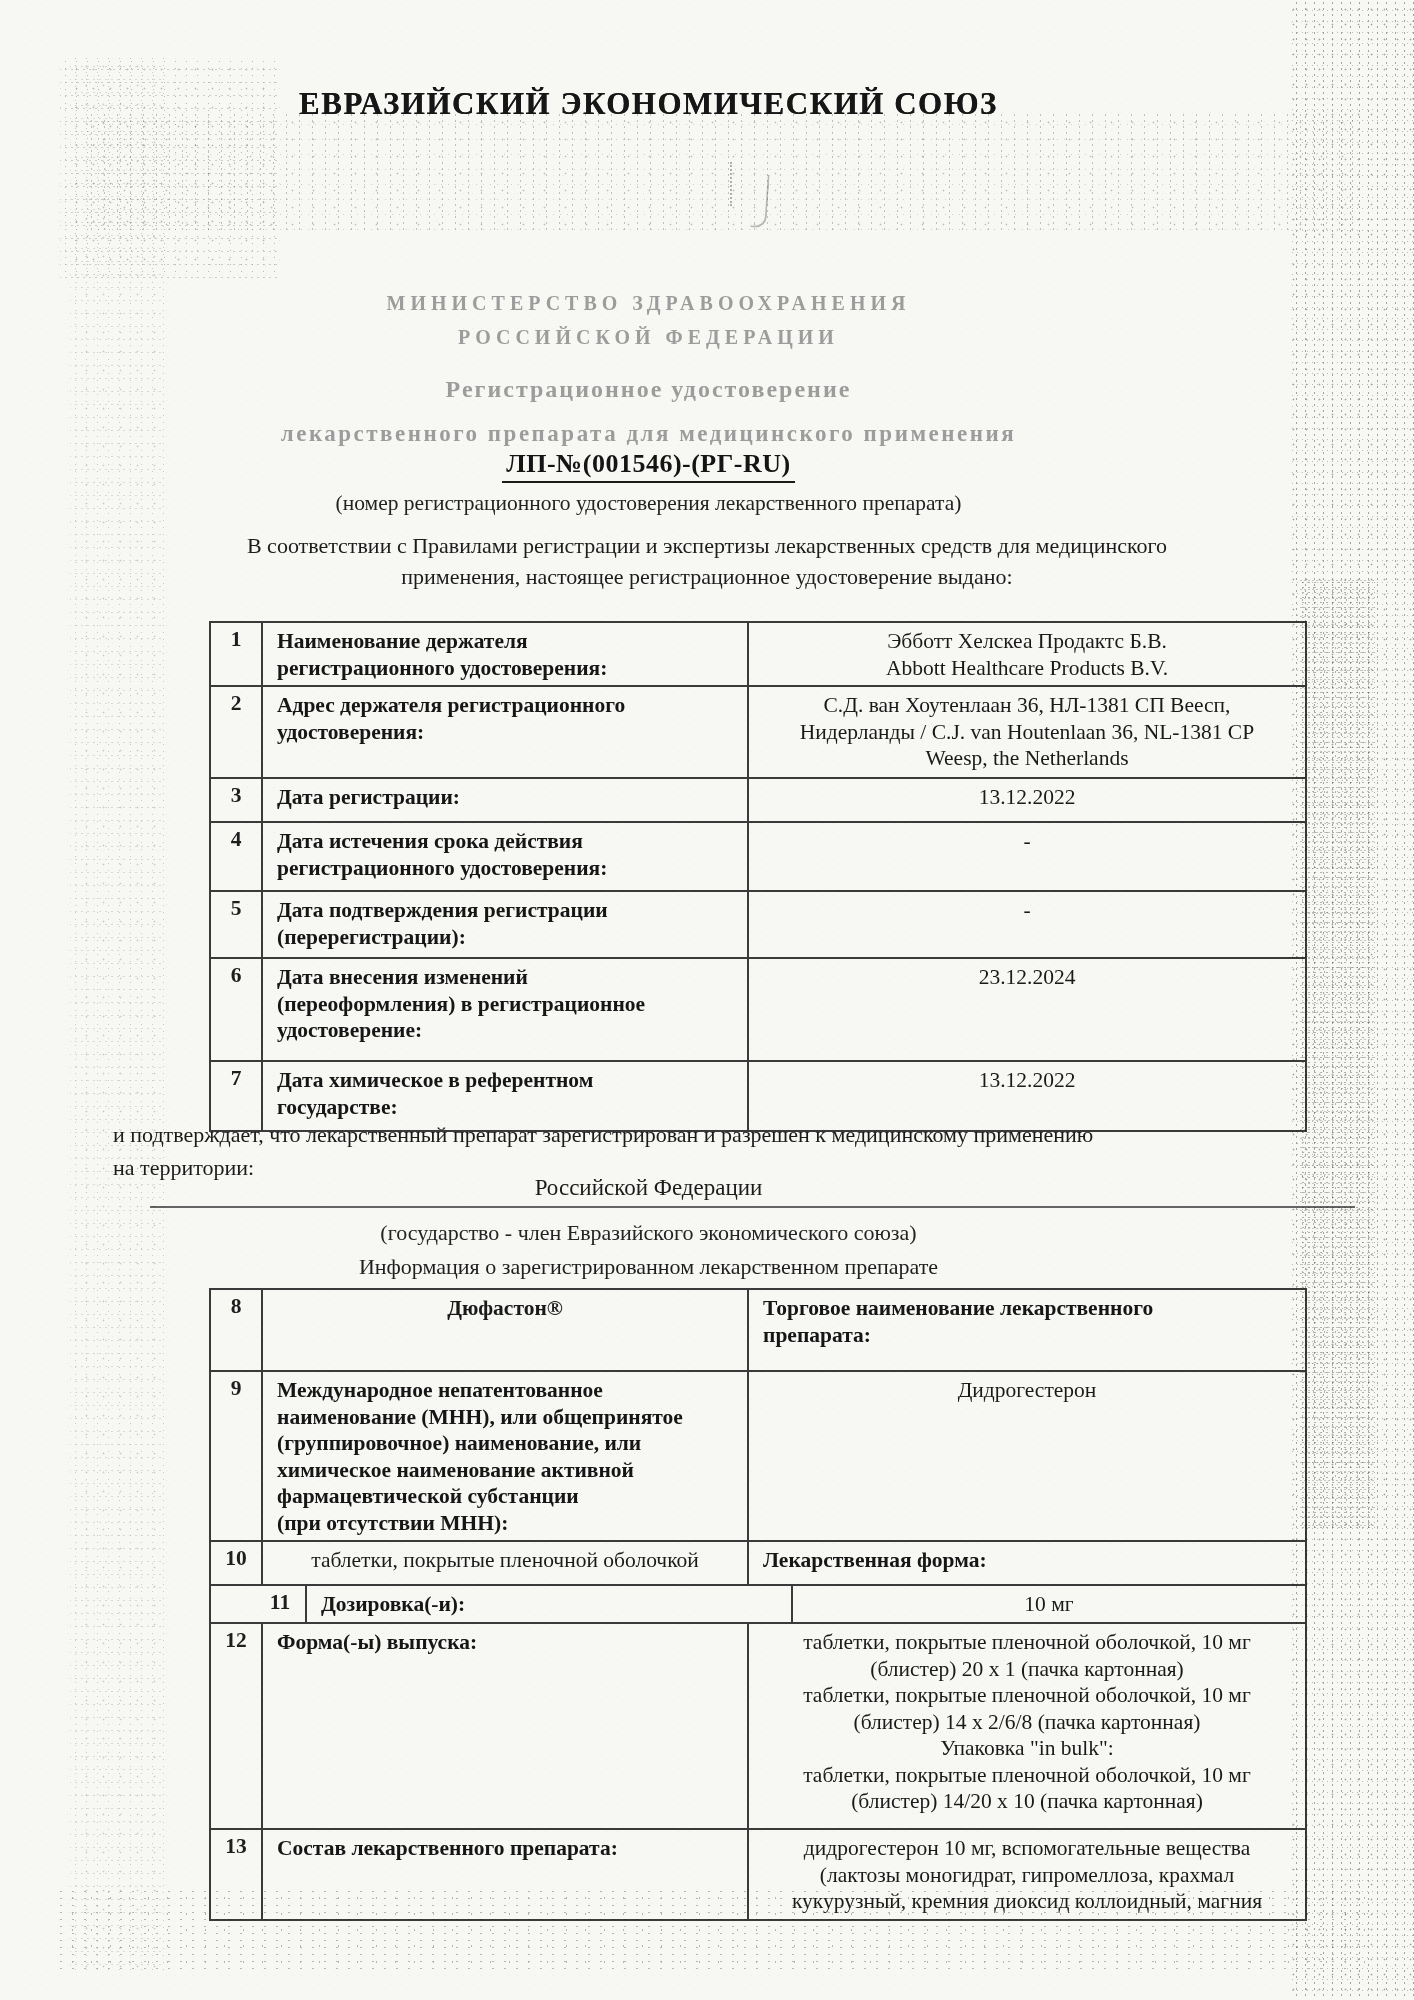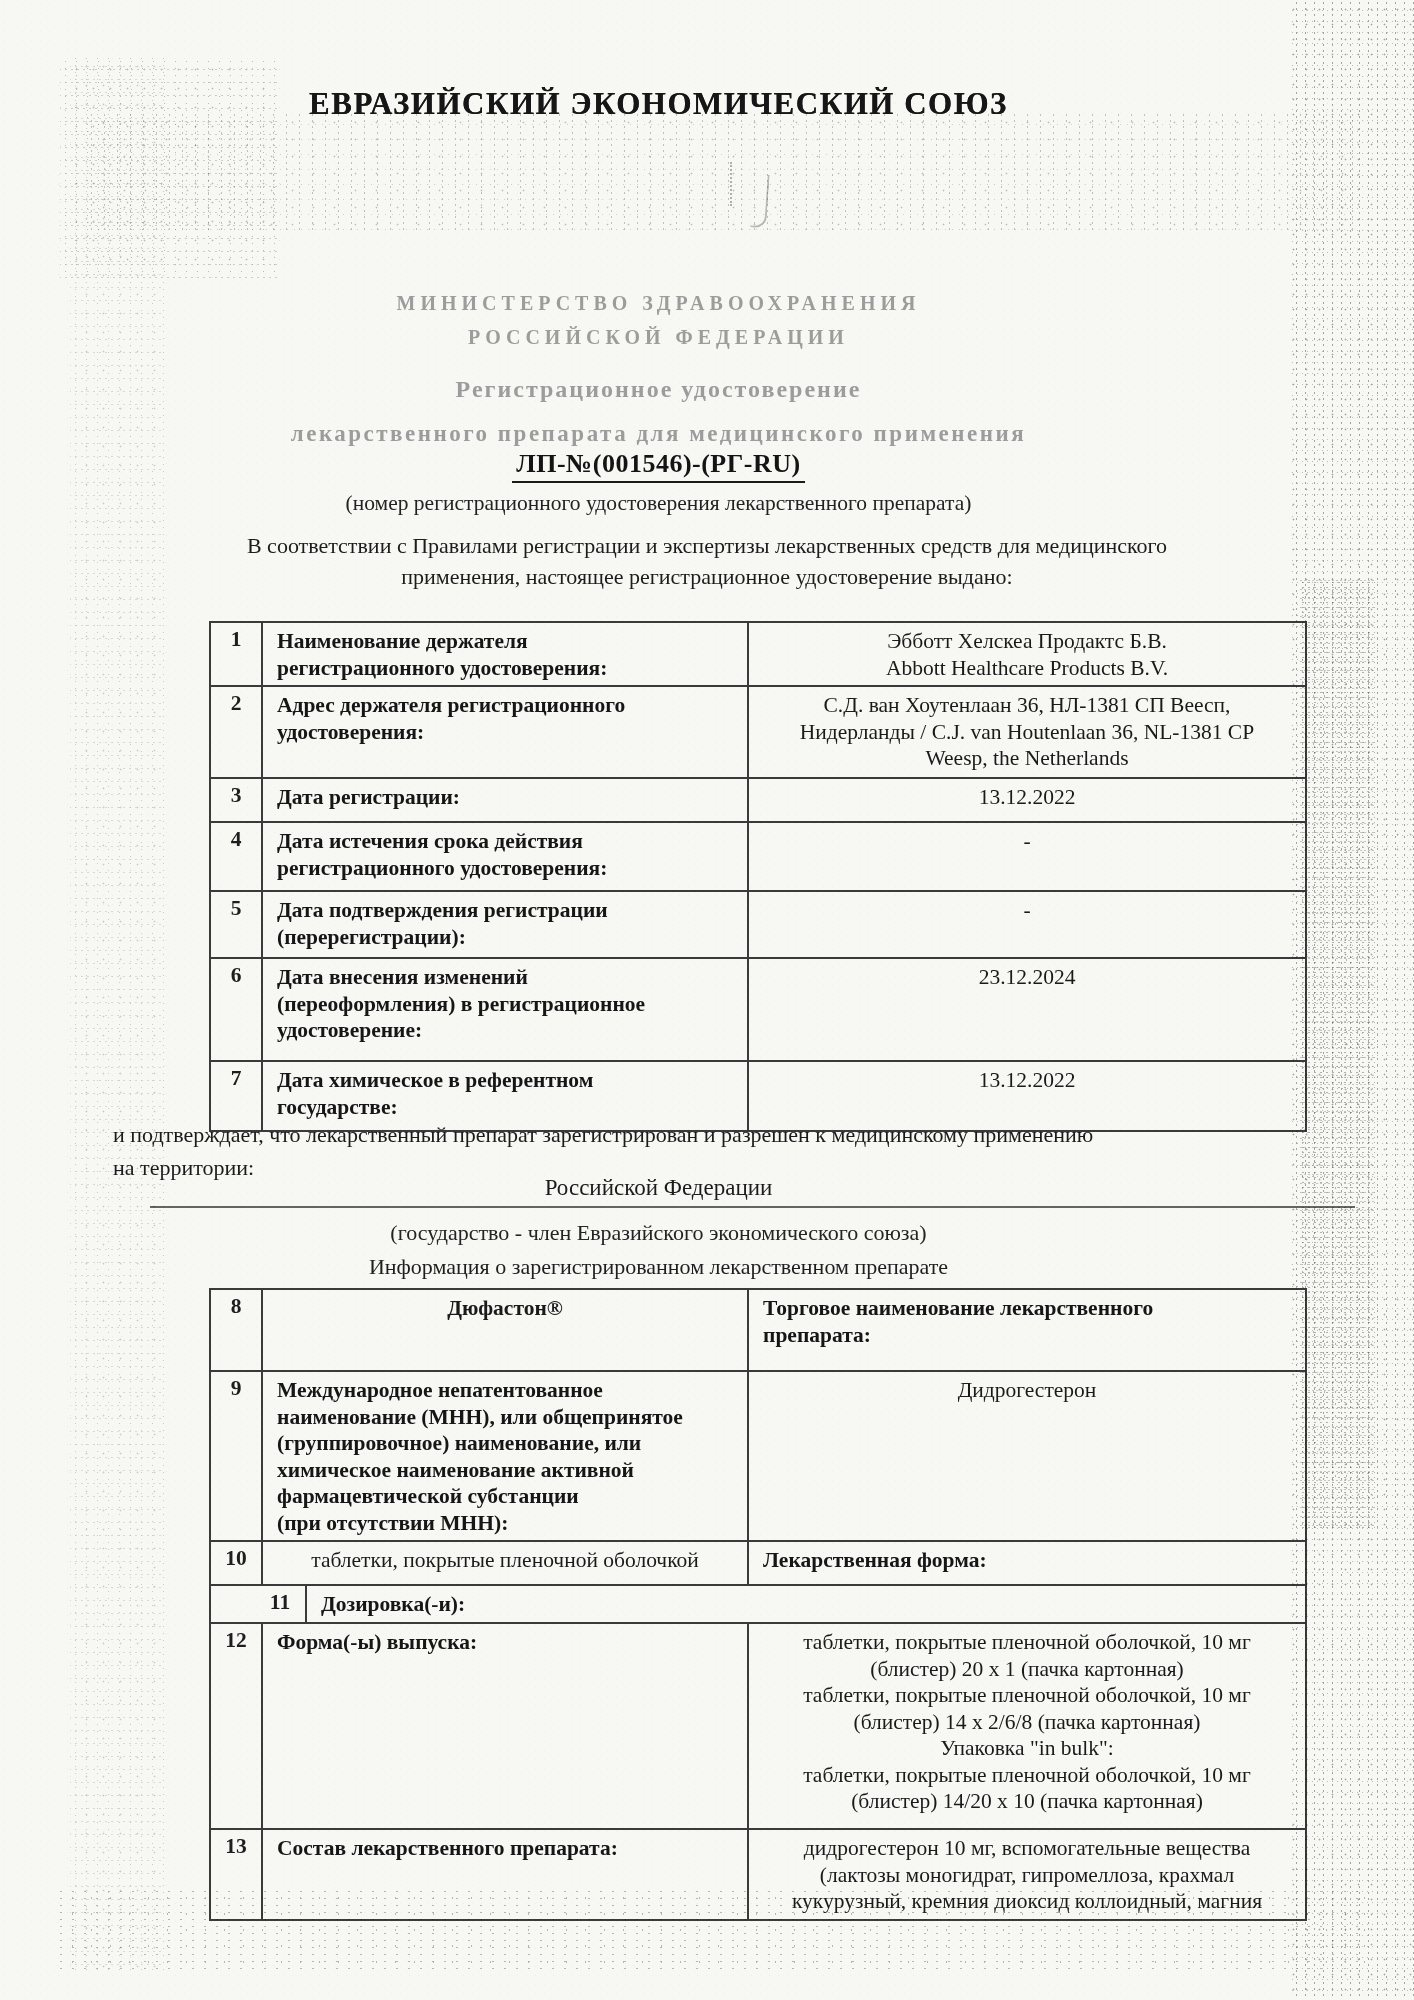--- a/index.html
+++ b/index.html
@@ -3,21 +3,21 @@
 <meta charset="utf-8">
 <style>
   html,body{margin:0;padding:0;}
   body{
     width:1414px;height:2000px;position:relative;overflow:hidden;
     background:#f7f7f4;
     font-family:"Liberation Serif","DejaVu Serif",serif;
     color:#1e1e1e;
   }
   .abs{position:absolute;}
-  .centered{left:10px;width:1202px;padding-left:95px;box-sizing:border-box;text-align:center;}
+  .centered{left:0;width:1202px;padding-left:95px;box-sizing:border-box;text-align:center;}
   .pre{white-space:pre-line;}
 
   
   .union-title{
     top:86px;font-size:31px;font-weight:700;letter-spacing:1.5px;color:#161616;
     text-shadow:0 0 .6px #333;
   }
   .faded{color:#8d8d8d;opacity:.85;filter:blur(.4px);font-weight:700;}
   .ministry-1{top:292px;font-size:20px;letter-spacing:5px;}
   .ministry-2{top:326px;font-size:20px;letter-spacing:5px;}
@@ -192,20 +192,21 @@
     <div class="cell value">Дидрогестерон</div>
   </div>
   <div class="trow t2-r3">
     <div class="cell num">10</div>
     <div class="cell value">таблетки, покрытые пленочной оболочкой</div>
     <div class="cell label">Лекарственная форма:</div>
   </div>
   <div class="trow t2-r4">
     <div class="cell num">11</div>
     <div class="cell label">Дозировка(-и):</div>
+    <div class="cell value">10 мг</div>
   </div>
   <div class="trow t2-r5">
     <div class="cell num">12</div>
     <div class="cell label">Форма(-ы) выпуска:</div>
     <div class="cell value">таблетки, покрытые пленочной оболочкой, 10 мг
 (блистер) 20 х 1 (пачка картонная)
 таблетки, покрытые пленочной оболочкой, 10 мг
 (блистер) 14 х 2/6/8 (пачка картонная)
 Упаковка "in bulk":
 таблетки, покрытые пленочной оболочкой, 10 мг

